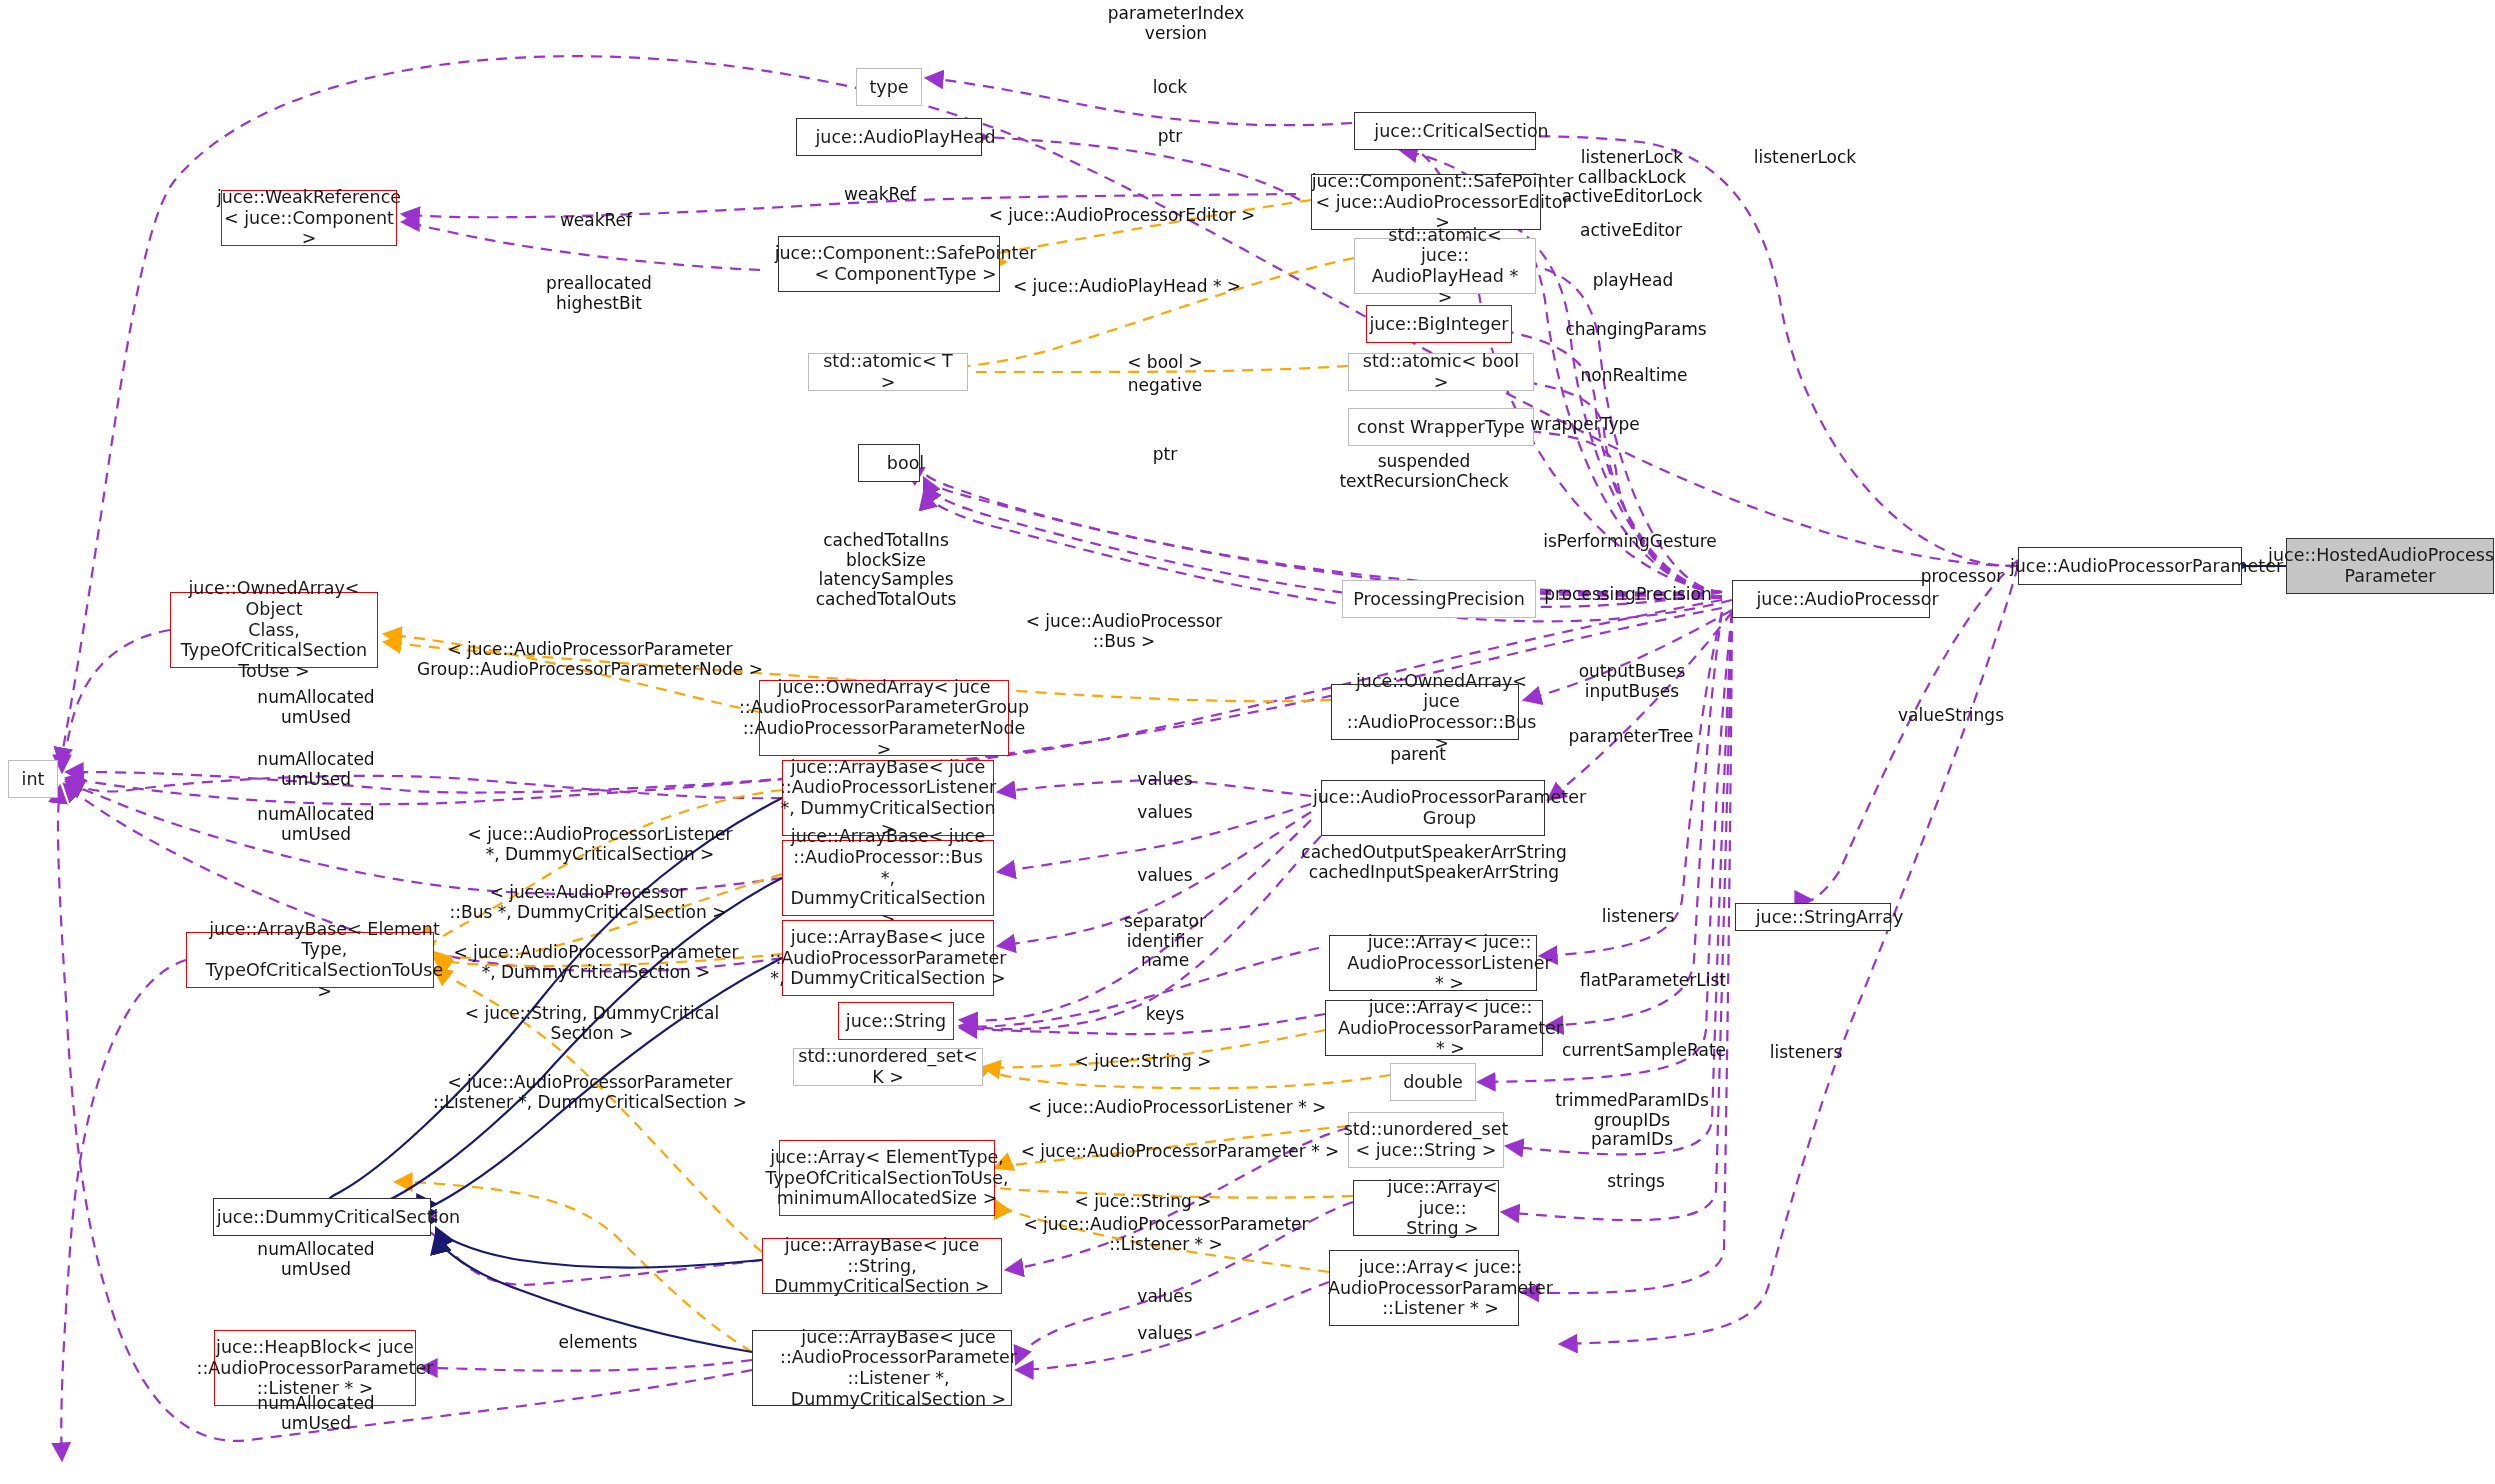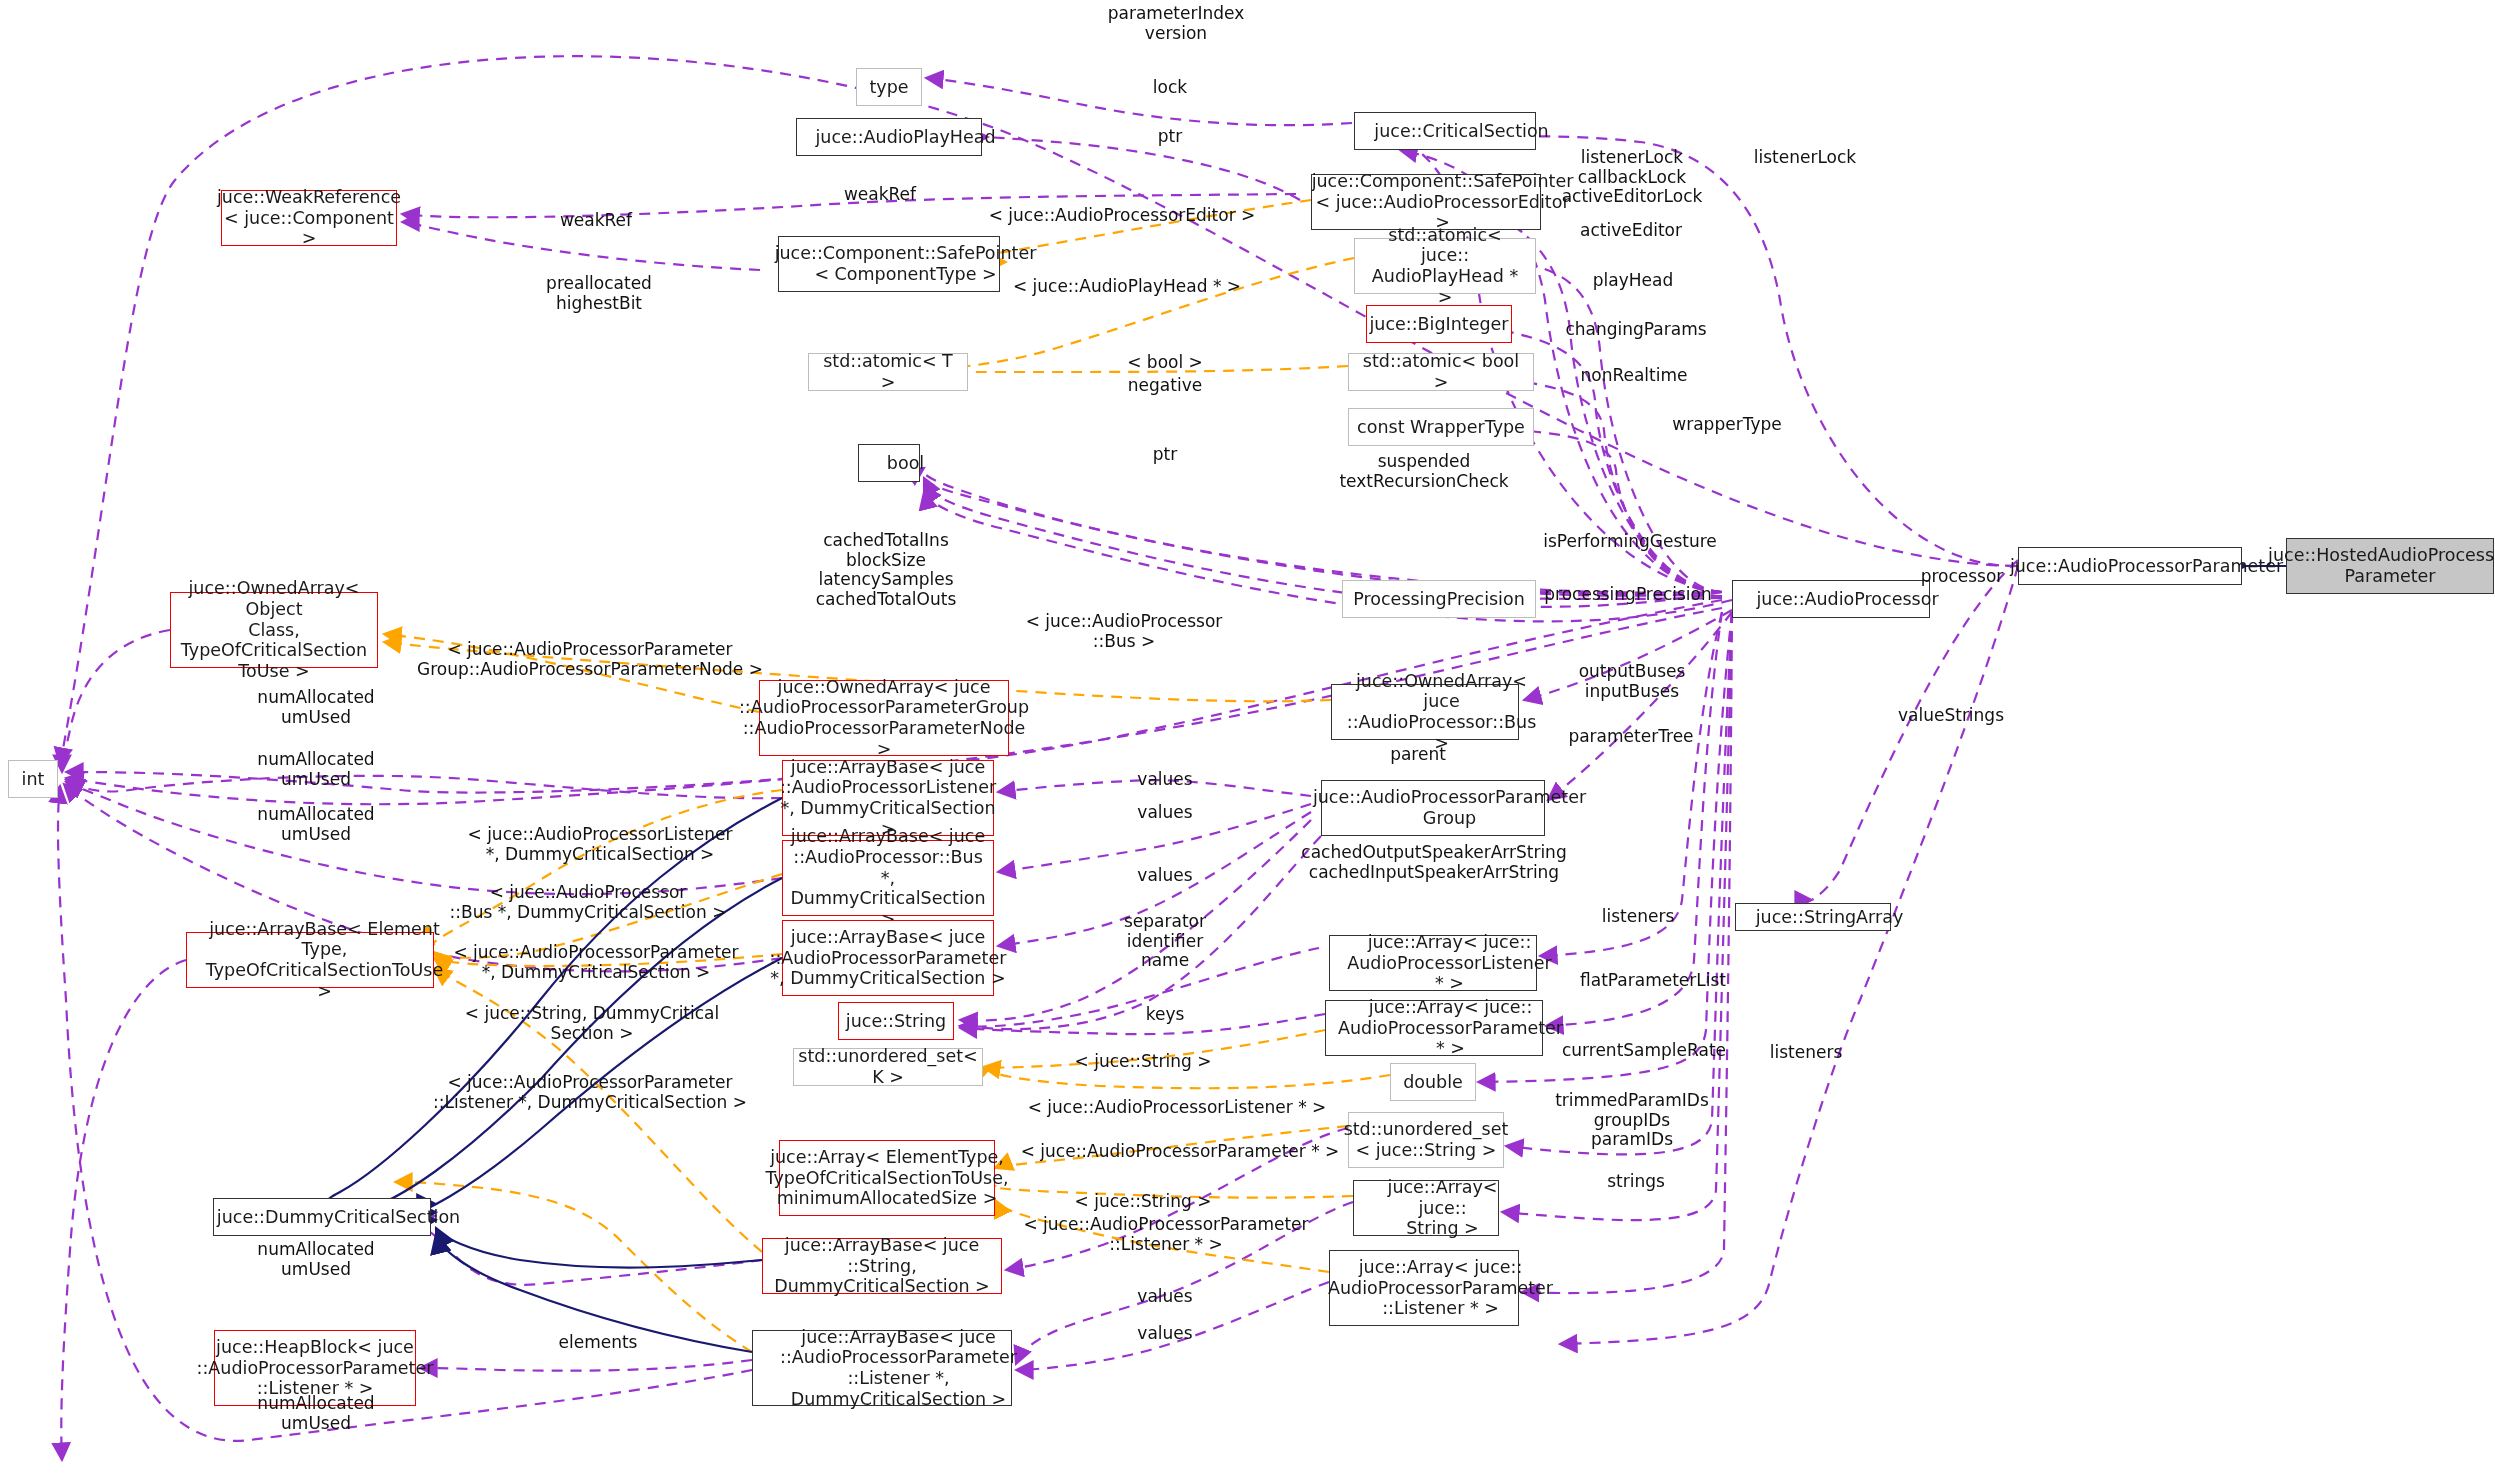--- a/index.html
+++ b/index.html
@@ -203,21 +203,21 @@
       <div class="elabel" style="left: 1631px; top: 221px;">activeEditor</div>
       <div class="elabel" style="left: 1122px; top: 206px;">&lt; juce::AudioProcessorEditor &gt;</div>
       <div class="elabel" style="left: 1633px; top: 271px;">playHead</div>
       <div class="elabel" style="left: 1127px; top: 277px;">&lt; juce::AudioPlayHead * &gt;</div>
       <div class="elabel" style="left: 599px; top: 274px;">preallocated
 highestBit</div>
       <div class="elabel" style="left: 1636px; top: 320px;">changingParams</div>
       <div class="elabel" style="left: 1165px; top: 353px;">&lt; bool &gt;</div>
       <div class="elabel" style="left: 1165px; top: 376px;">negative</div>
       <div class="elabel" style="left: 1634px; top: 366px;">nonRealtime</div>
-      <div class="elabel" style="left: 1727px; top: 415px;">wrapperType</div>
+      <div class="elabel" style="left: 1585px; top: 415px;">wrapperType</div>
       <div class="elabel" style="left: 1165px; top: 445px;">ptr</div>
       <div class="elabel" style="left: 1424px; top: 452px;">suspended
 textRecursionCheck</div>
       <div class="elabel" style="left: 886px; top: 531px;">cachedTotalIns
 blockSize
 latencySamples
 cachedTotalOuts</div>
       <div class="elabel" style="left: 1630px; top: 532px;">isPerformingGesture</div>
       <div class="elabel" style="left: 1628px; top: 585px;">processingPrecision</div>
       <div class="elabel" style="left: 1962px; top: 567px;">processor</div>

